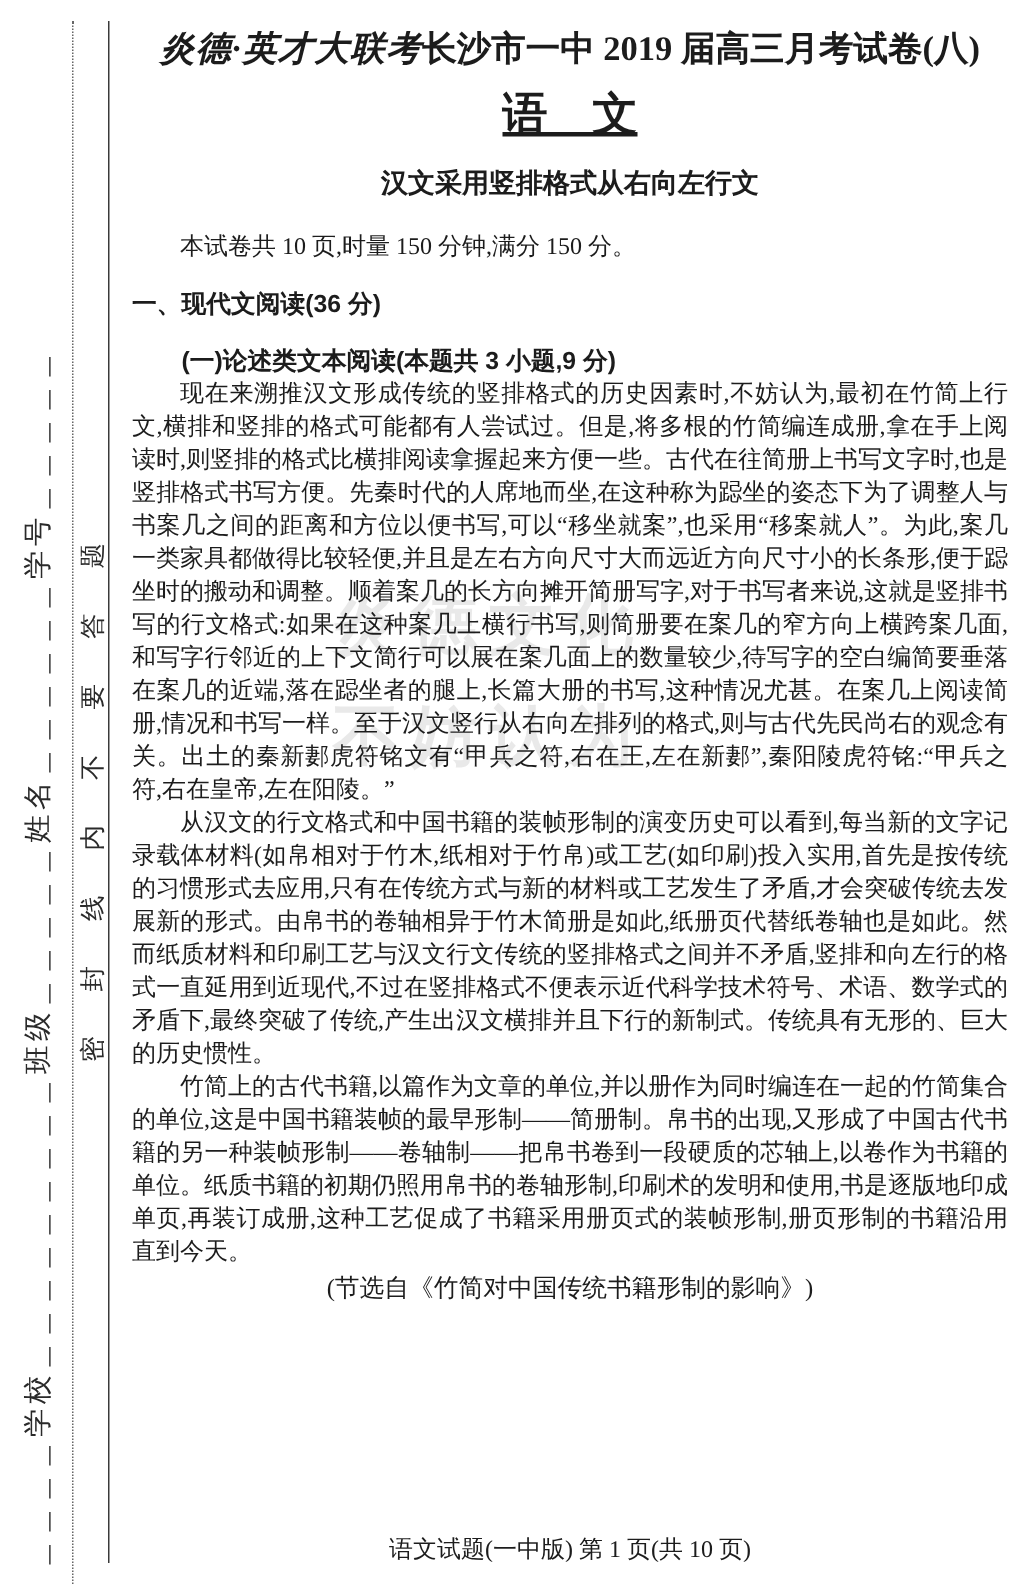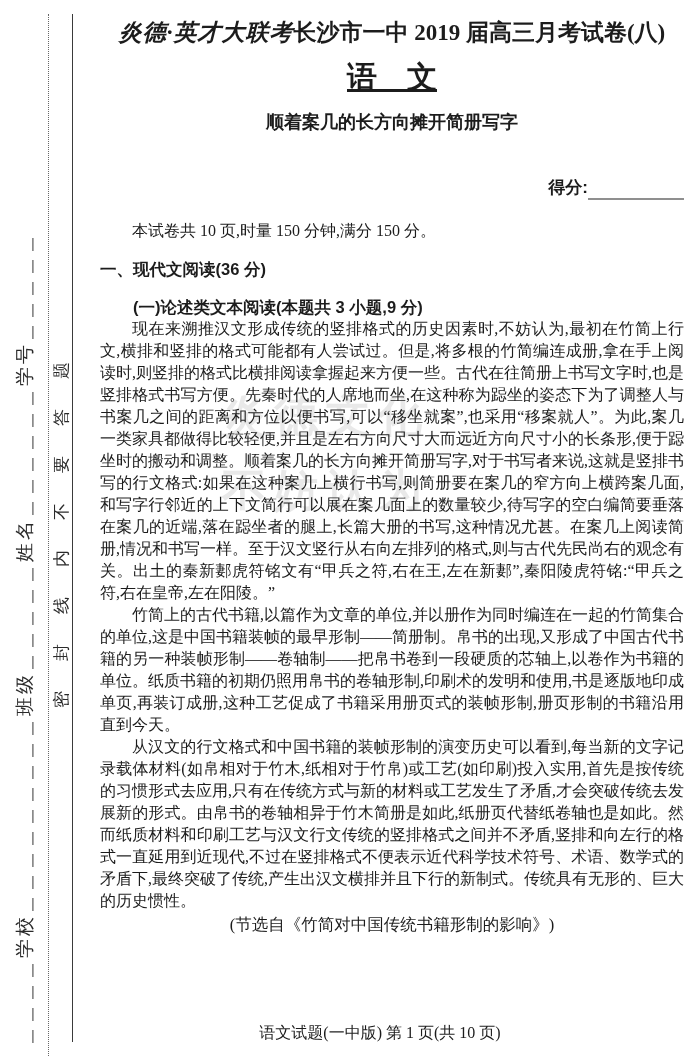--- a/index.html
+++ b/index.html
@@ -30,21 +30,21 @@
     border-left:1.5px solid #3a3a3a;
   }
   
   .watermark {
     position:absolute; left:222px; top:380px; z-index:0;
     color:rgba(100,100,100,0.14); font-size:44px; font-weight:bold;
     letter-spacing:8px; font-family:Liberation Serif, serif;
     line-height:74px; pointer-events:none;
   }
   
-  .content { position:absolute; left:100px; top:18px; width:584px; z-index:1; }
+  .content { position:absolute; left:88px; top:18px; width:584px; z-index:1; }
   .title {
     text-align:center; font-size:23px; font-weight:bold; line-height:30px;
     white-space:nowrap; font-family:"Liberation Serif", serif;
   }
   .brush { font-style:italic; font-weight:900; letter-spacing:1px; }
   .subject {
     text-align:center; font-size:30px; font-weight:bold; line-height:38px;
     margin-top:10px; font-family:"Liberation Sans", sans-serif;text-decoration:underline;
   }
   .subtitle {
@@ -86,35 +86,32 @@
     <div>炎德文化</div>
     <div>不妨认为</div>
   </div>
 
   <div class="content">
 
     <div class="title"><span class="brush">炎德·英才大联考</span><span>长沙市一中 2019 届高三月考试卷(八)</span></div>
 
     <div class="subject">语　文</div>
 
-    <div class="subtitle">顺着案几的长方向摊开简册写字</div>
+    <div class="subtitle">汉文采用竖排格式从右向左行文</div>
 
-    <div class="score-row">
-      <span class="score-label">得分:</span><span class="score-blank"></span>
-    </div>
 
     <p class="intro">本试卷共 10 页,时量 150 分钟,满分 150 分。</p>
 
     <p class="sec mt">一、现代文阅读(36 分)</p>
 
     <p class="sec indent">(一)论述类文本阅读(本题共 3 小题,9 分)</p>
 
 
     <p class="body-p">现在来溯推汉文形成传统的竖排格式的历史因素时,不妨认为,最初在竹简上行文,横排和竖排的格式可能都有人尝试过。但是,将多根的竹简编连成册,拿在手上阅读时,则竖排的格式比横排阅读拿握起来方便一些。古代在往简册上书写文字时,也是竖排格式书写方便。先秦时代的人席地而坐,在这种称为跽坐的姿态下为了调整人与书案几之间的距离和方位以便书写,可以“移坐就案”,也采用“移案就人”。为此,案几一类家具都做得比较轻便,并且是左右方向尺寸大而远近方向尺寸小的长条形,便于跽坐时的搬动和调整。顺着案几的长方向摊开简册写字,对于书写者来说,这就是竖排书写的行文格式:如果在这种案几上横行书写,则简册要在案几的窄方向上横跨案几面,和写字行邻近的上下文简行可以展在案几面上的数量较少,待写字的空白编简要垂落在案几的近端,落在跽坐者的腿上,长篇大册的书写,这种情况尤甚。在案几上阅读简册,情况和书写一样。至于汉文竖行从右向左排列的格式,则与古代先民尚右的观念有关。出土的秦新郪虎符铭文有“甲兵之符,右在王,左在新郪”,秦阳陵虎符铭:“甲兵之符,右在皇帝,左在阳陵。”</p>
+    <p class="body-p">从汉文的行文格式和中国书籍的装帧形制的演变历史可以看到,每当新的文字记录载体材料(如帛相对于竹木,纸相对于竹帛)或工艺(如印刷)投入实用,首先是按传统的习惯形式去应用,只有在传统方式与新的材料或工艺发生了矛盾,才会突破传统去发展新的形式。由帛书的卷轴相异于竹木简册是如此,纸册页代替纸卷轴也是如此。然而纸质材料和印刷工艺与汉文行文传统的竖排格式之间并不矛盾,竖排和向左行的格式一直延用到近现代,不过在竖排格式不便表示近代科学技术符号、术语、数学式的矛盾下,最终突破了传统,产生出汉文横排并且下行的新制式。传统具有无形的、巨大的历史惯性。</p>
     <p class="body-p">竹简上的古代书籍,以篇作为文章的单位,并以册作为同时编连在一起的竹简集合的单位,这是中国书籍装帧的最早形制——简册制。帛书的出现,又形成了中国古代书籍的另一种装帧形制——卷轴制——把帛书卷到一段硬质的芯轴上,以卷作为书籍的单位。纸质书籍的初期仍照用帛书的卷轴形制,印刷术的发明和使用,书是逐版地印成单页,再装订成册,这种工艺促成了书籍采用册页式的装帧形制,册页形制的书籍沿用直到今天。</p>
-    <p class="body-p">从汉文的行文格式和中国书籍的装帧形制的演变历史可以看到,每当新的文字记录载体材料(如帛相对于竹木,纸相对于竹帛)或工艺(如印刷)投入实用,首先是按传统的习惯形式去应用,只有在传统方式与新的材料或工艺发生了矛盾,才会突破传统去发展新的形式。由帛书的卷轴相异于竹木简册是如此,纸册页代替纸卷轴也是如此。然而纸质材料和印刷工艺与汉文行文传统的竖排格式之间并不矛盾,竖排和向左行的格式一直延用到近现代,不过在竖排格式不便表示近代科学技术符号、术语、数学式的矛盾下,最终突破了传统,产生出汉文横排并且下行的新制式。传统具有无形的、巨大的历史惯性。</p>
 
     <p class="citation">(节选自《竹简对中国传统书籍形制的影响》)</p>
   </div>
 
   <div class="footer">语文试题(一中版) 第 1 页(共 10 页)</div>
 
 </div>
 
 </body></html>

